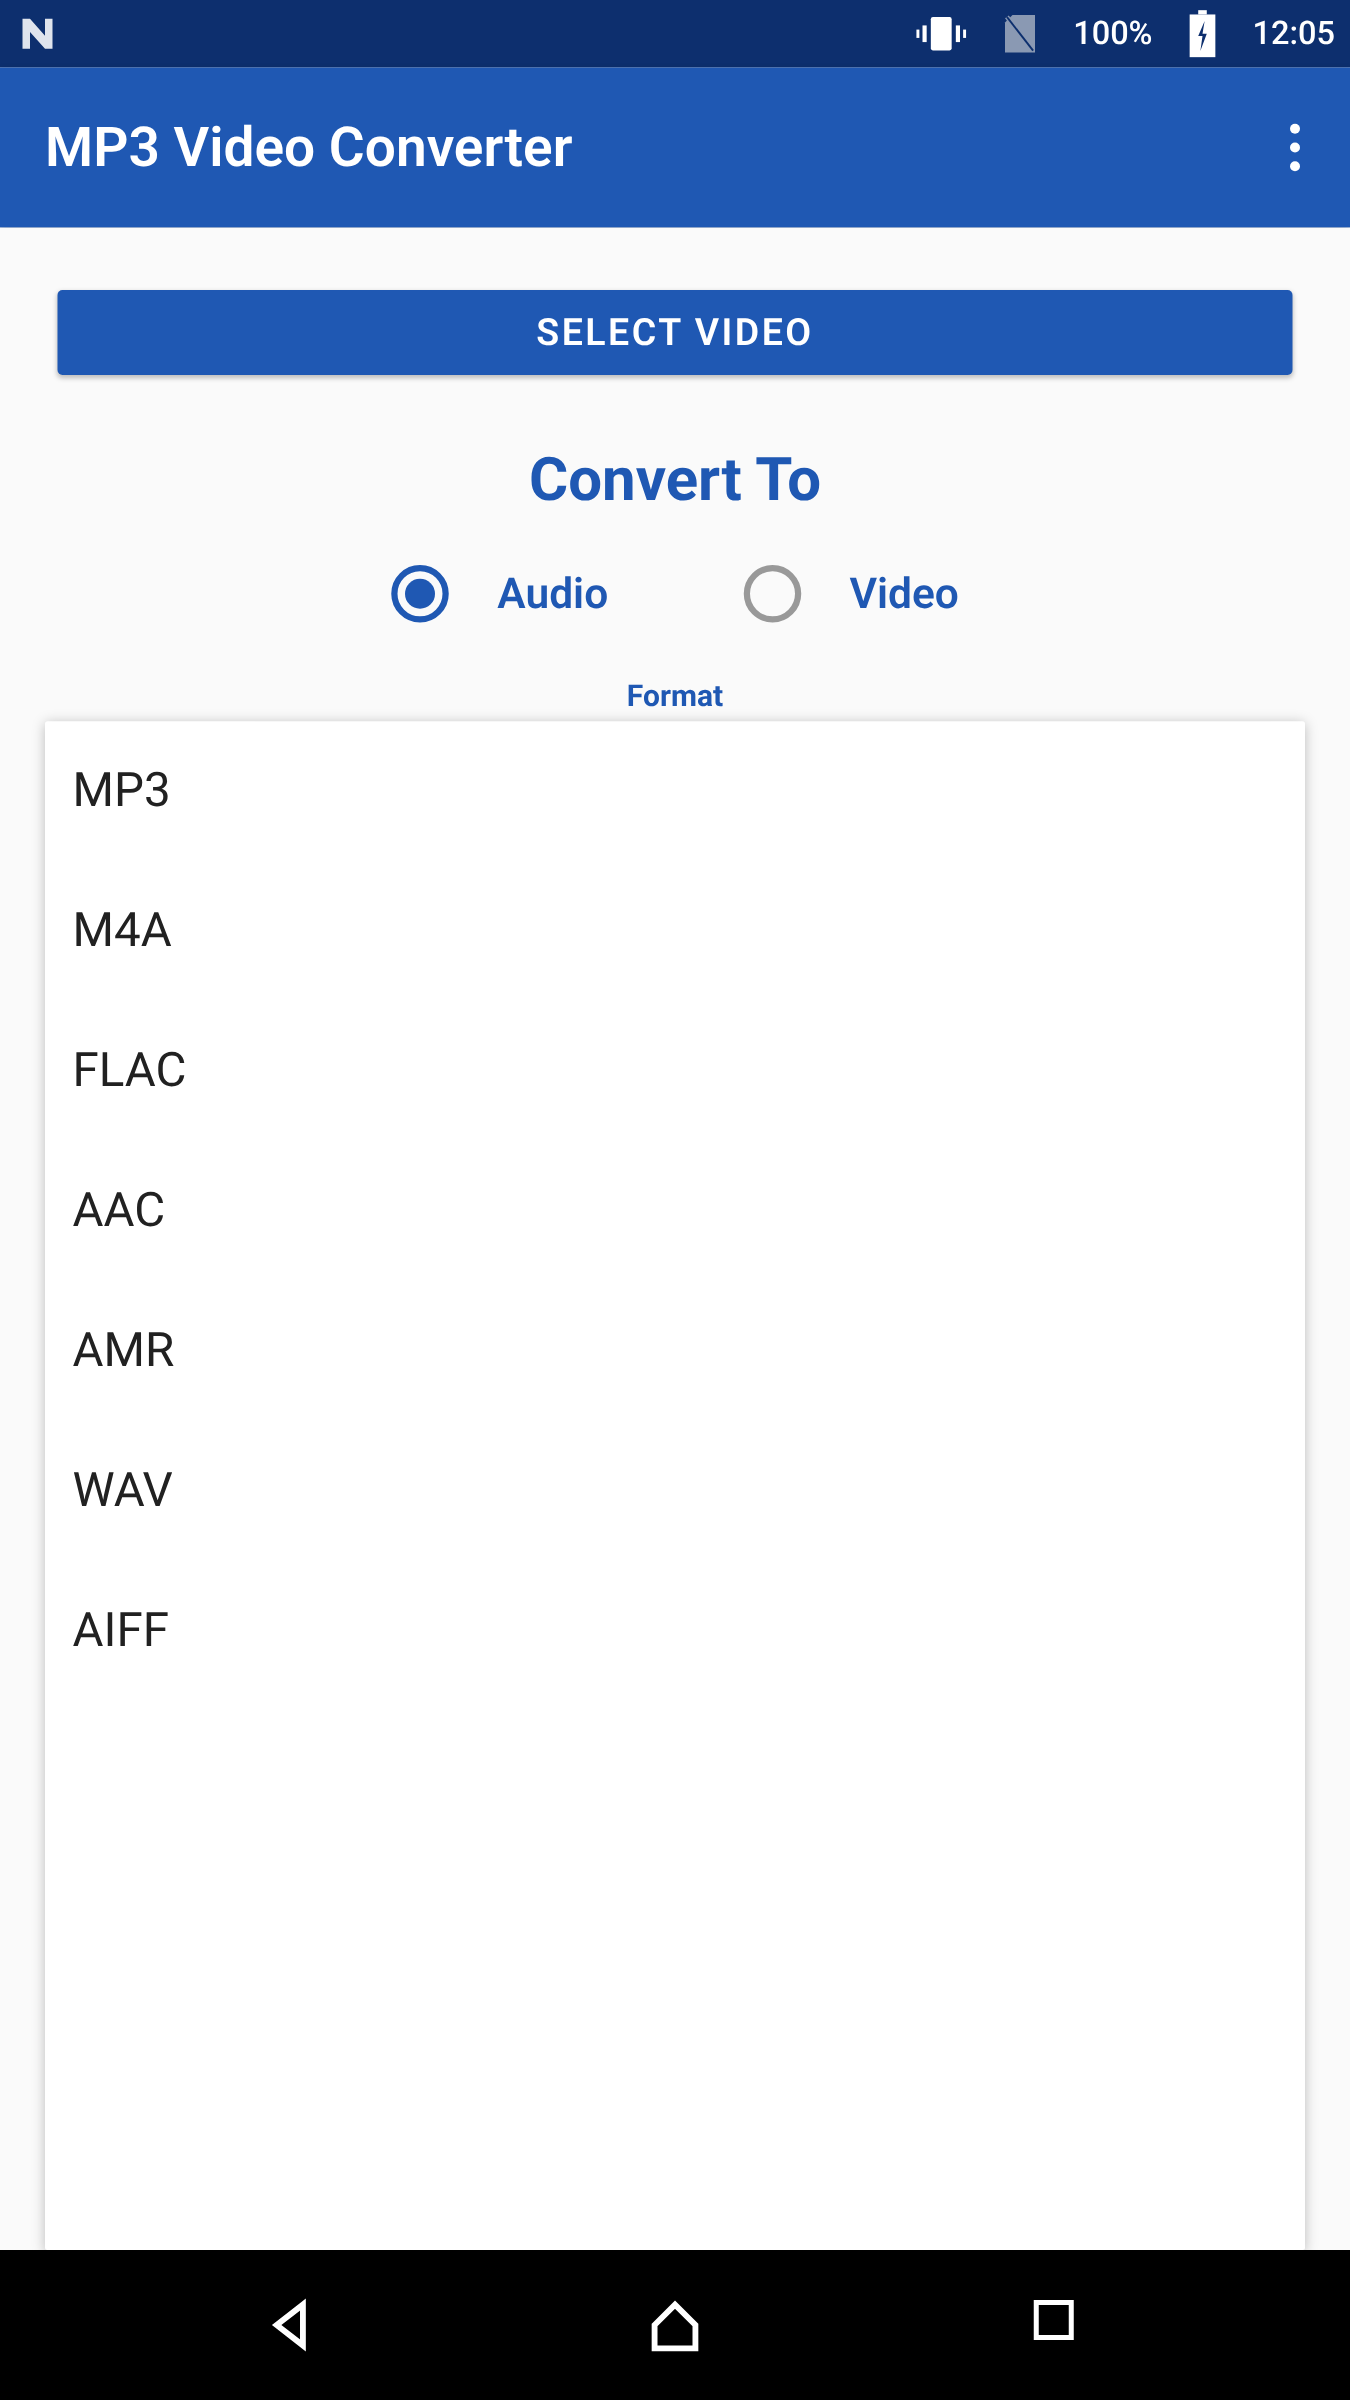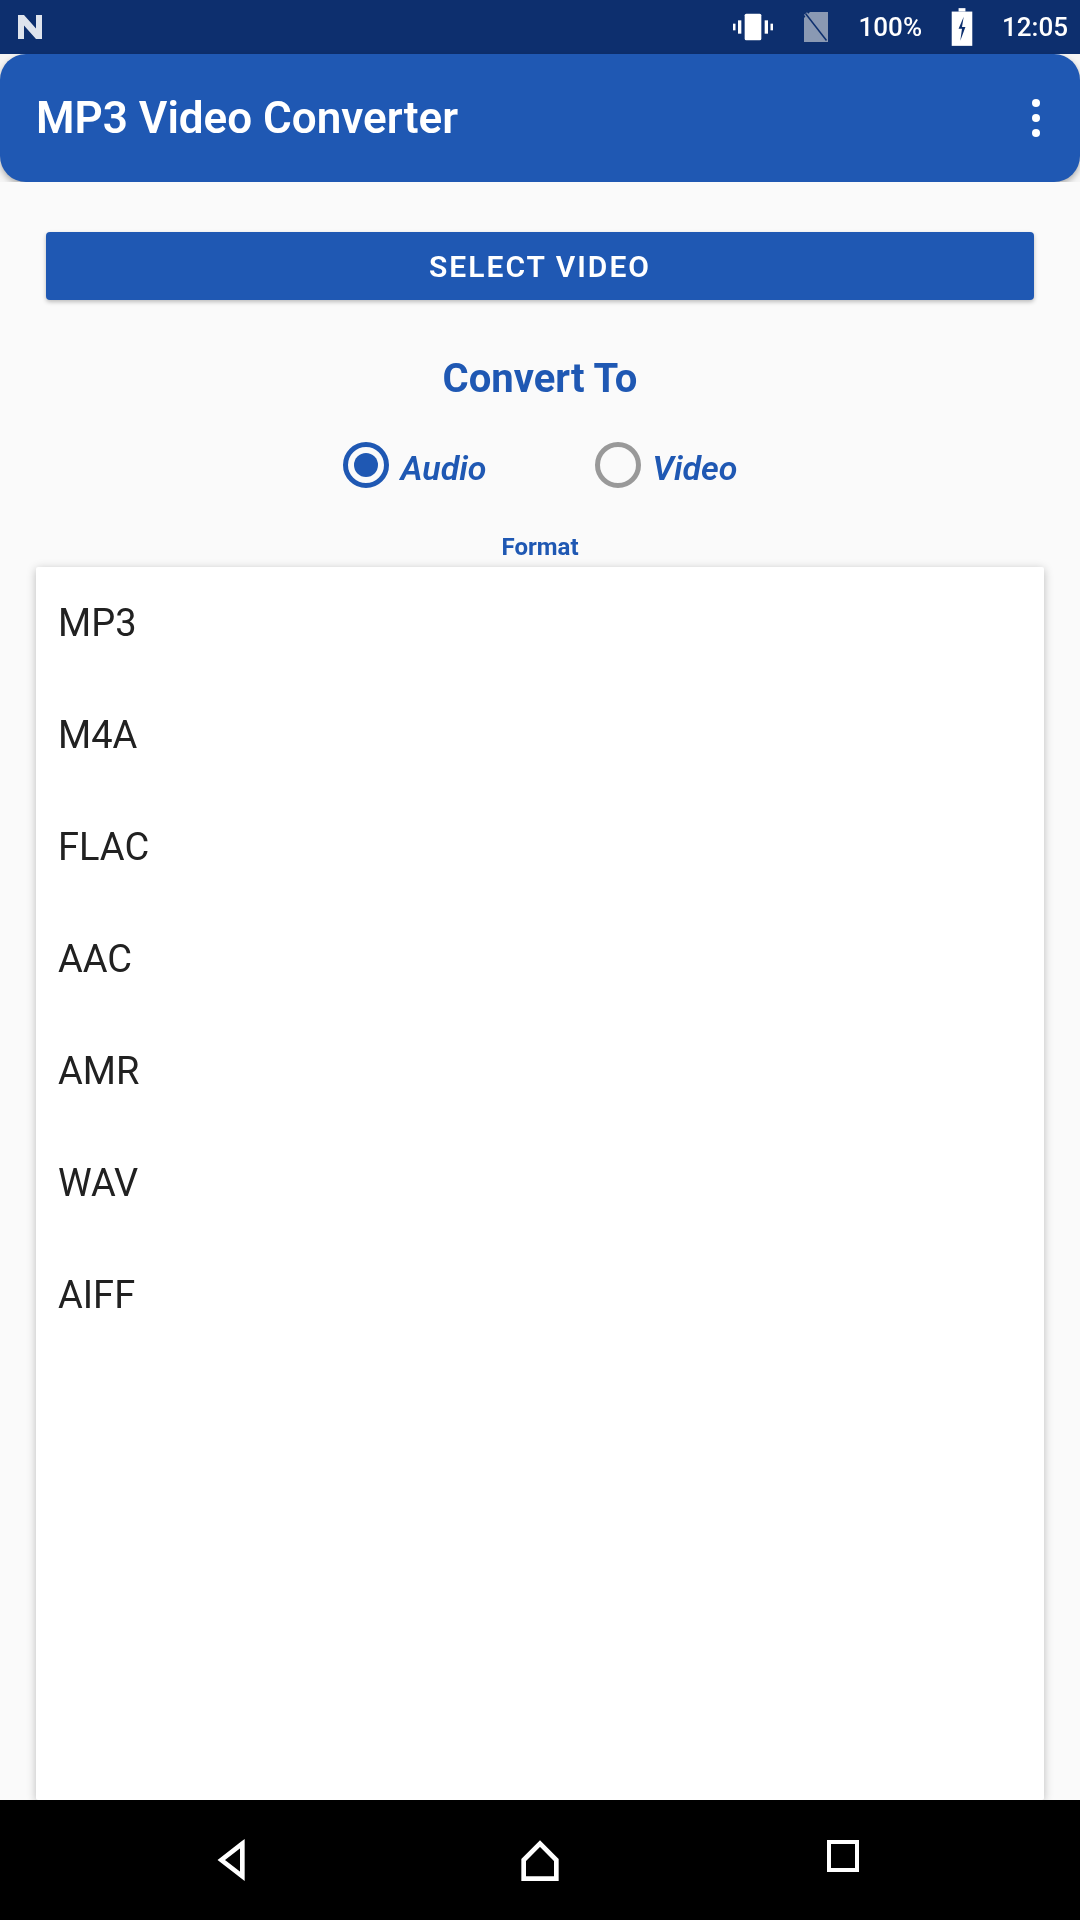--- a/index.html
+++ b/index.html
@@ -55,21 +55,20 @@
     }
     
     .app-bar {
       height: 128px;
       background: #1f58b3;
       display: flex;
       align-items: center;
       justify-content: space-between;
       padding: 0 20px 0 36px;
       box-shadow: 0 3px 6px rgba(0,0,0,0.3);
-      border-radius: 26px;
     }
     
     .app-title {
       color: white;
       font-size: 44px;
       font-weight: 600;
     }
     
     .more-icon {
       width: 48px;
@@ -106,40 +105,39 @@
       letter-spacing: 2px;
       border: none;
       border-radius: 4px;
       box-shadow: 0 2px 4px rgba(0,0,0,0.25);
       cursor: pointer;
       text-transform: uppercase;
     }
     
     .section-title {
       color: #1f58b3;
-      font-size: 40px;
+      font-size: 48px;
       font-weight: 700;
       text-align: center;
       margin-top: 55px;
     }
     
     .radio-group {
       display: flex;
       justify-content: center;
       gap: 108px;
       margin-top: 40px;
       margin-bottom: 10px;
     }
     
     .radio-option {
       display: flex;
-      align-items: flex-end;
-      gap: 12px;
+      align-items: center;
+      gap: 39px;
       cursor: pointer;
-      font-style: italic;
     }
     
     .radio-circle {
       width: 46px;
       height: 46px;
       border: 5px solid #1f58b3;
       border-radius: 50%;
       display: flex;
       align-items: center;
       justify-content: center;

